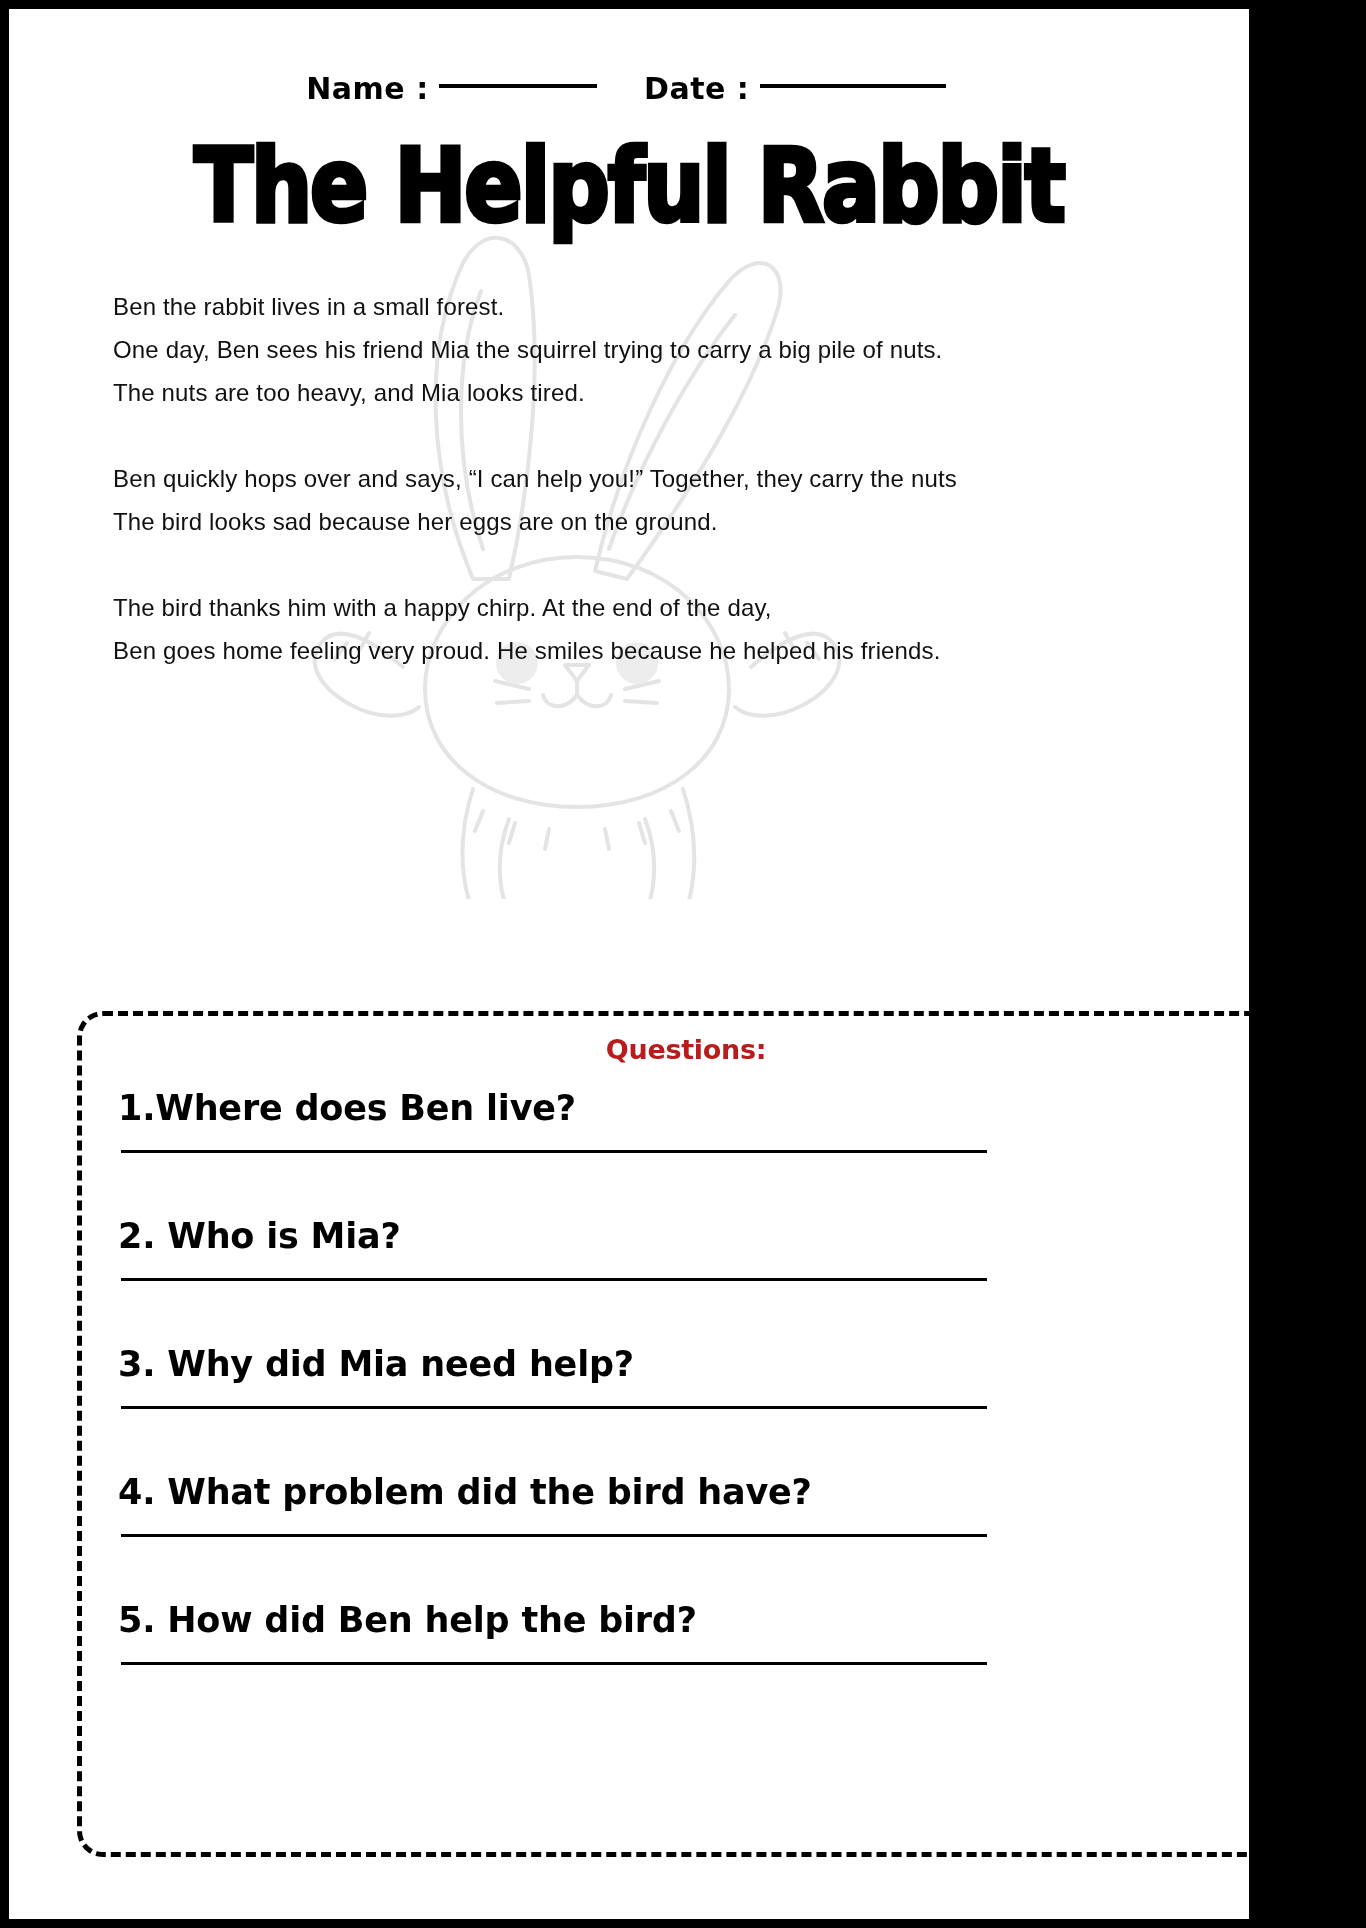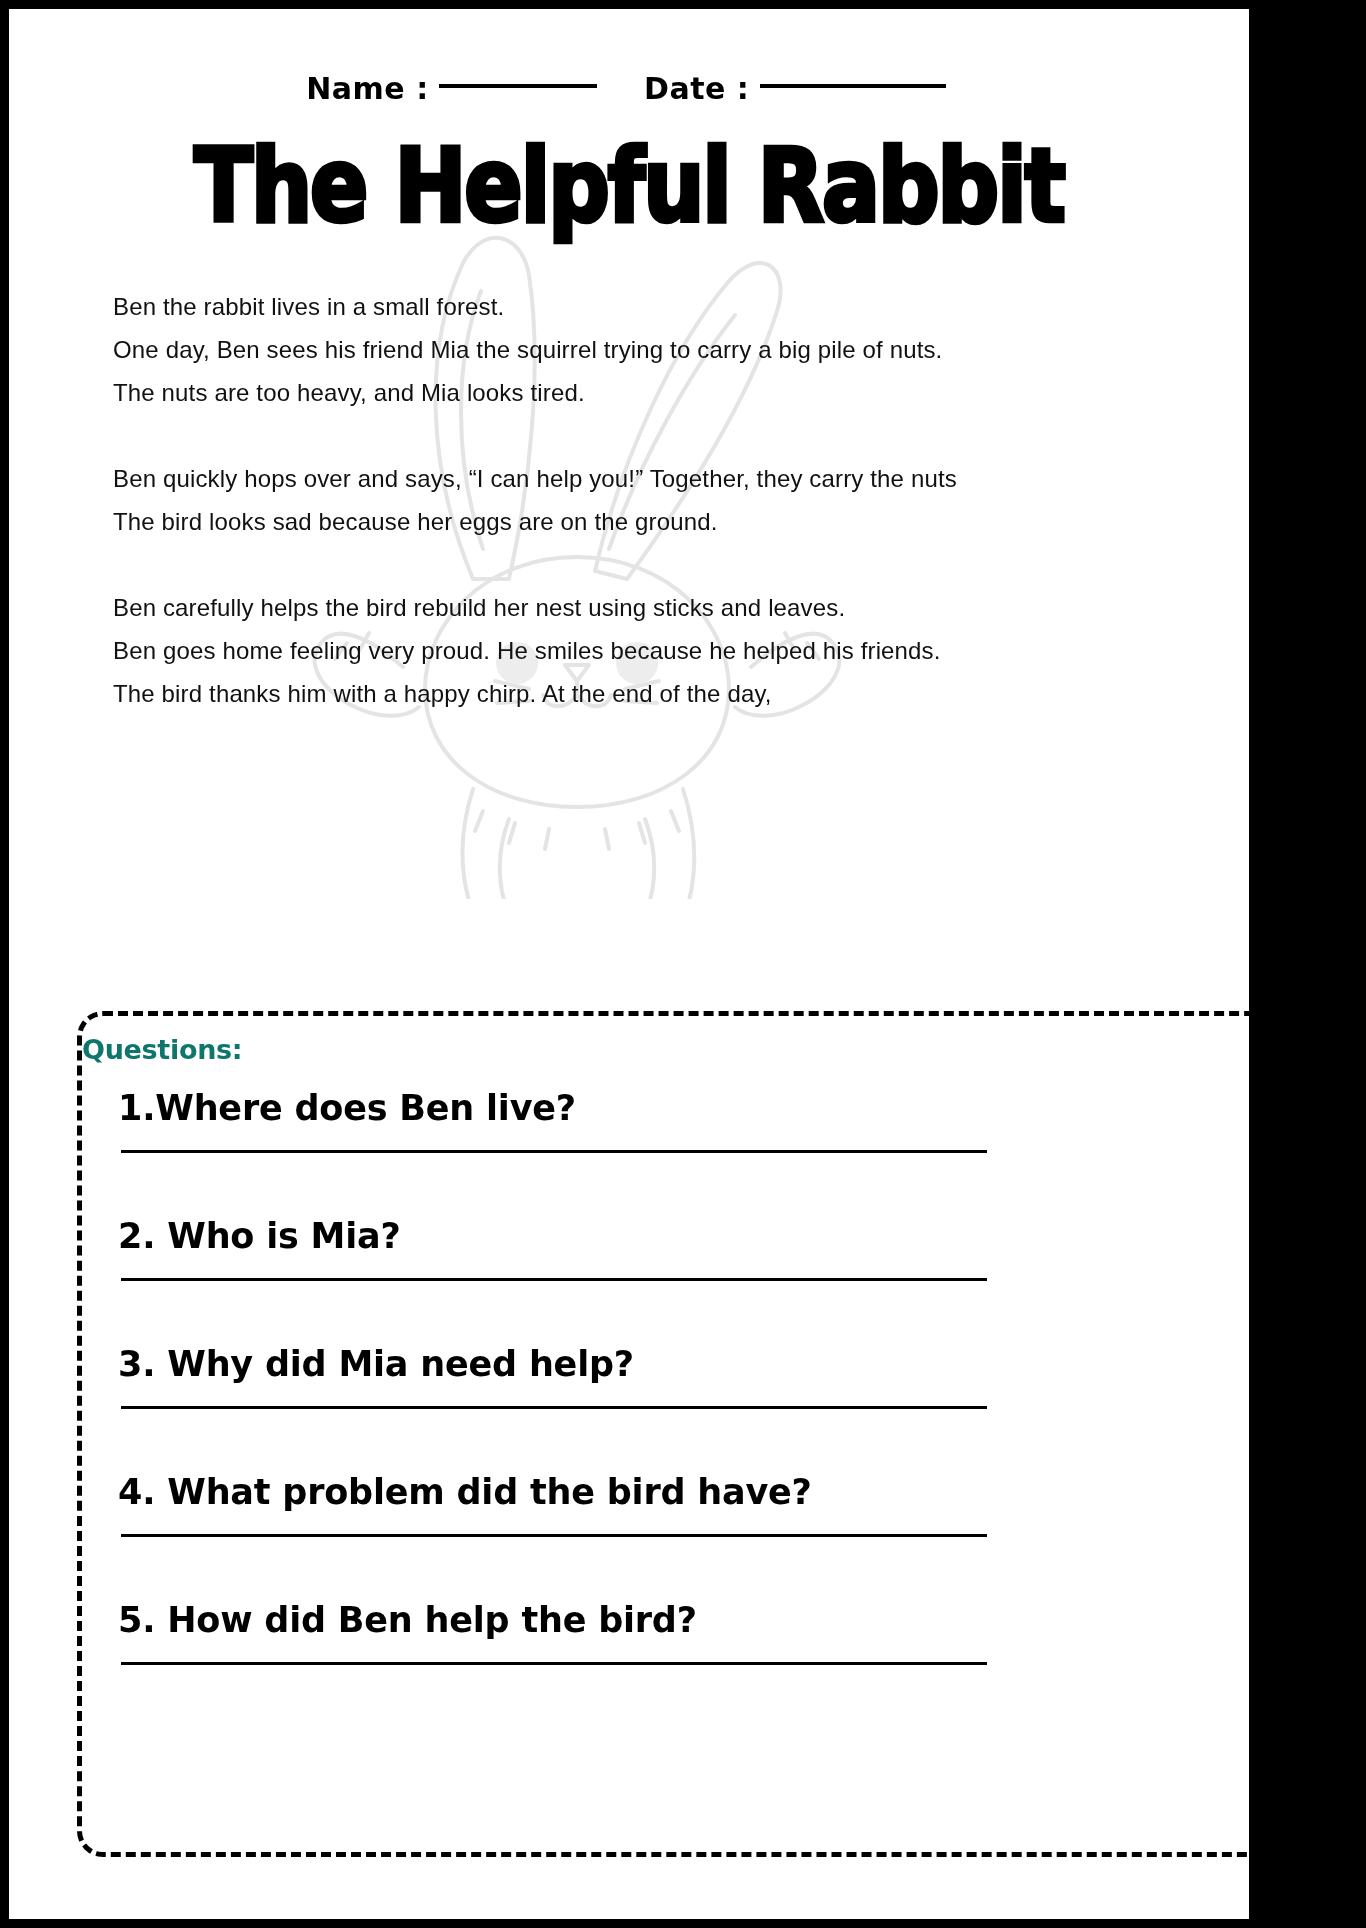--- a/index.html
+++ b/index.html
@@ -108,25 +108,25 @@
     width: 1218px;
     height: 846px;
     border: 5px dashed #000;
     border-radius: 26px;
   }
   .qbox-title {
     position: absolute;
     left: 0;
     top: 18px;
     width: 100%;
-    text-align: left;
+    text-align: center;
     font-family: "DejaVu Sans", sans-serif;
     font-weight: 700;
     font-size: 27px;
-    color: #0f766e;
+    color: #b91c1c;
     letter-spacing: -0.3px;
   }
 
   .qlist {
     position: absolute;
     left: 0;
     top: 72px;
     width: 100%;
   }
   .qitem { height: 128px; position: relative; }
@@ -213,23 +213,22 @@
     <div class="title">The Helpful Rabbit</div>
 
     <div class="story">
       <p>Ben the rabbit lives in a small forest.</p>
       <p>One day, Ben sees his friend Mia the squirrel trying to carry a big pile of nuts.</p>
       <p>The nuts are too heavy, and Mia looks tired.</p>
       <div class="para-gap"></div>
       <p>Ben quickly hops over and says, “I can help you!” Together, they carry the nuts</p>
       <p>The bird looks sad because her eggs are on the ground.</p>
       <div class="para-gap"></div>
-      <p>Ben carefully helps the bird rebuild her nest using sticks and leaves.</p>
+      <p>The bird thanks him with a happy chirp. At the end of the day,</p>
       <p>Ben goes home feeling very proud. He smiles because he helped his friends.</p>
-      <p>The bird thanks him with a happy chirp. At the end of the day,</p>
     </div>
 
     <div class="qbox">
       <div class="qbox-title">Questions:</div>
 
       <div class="qlist">
 
         <div class="qitem">
           <div class="qtext">1.Where does Ben live?</div>
           <div class="qline"></div>

